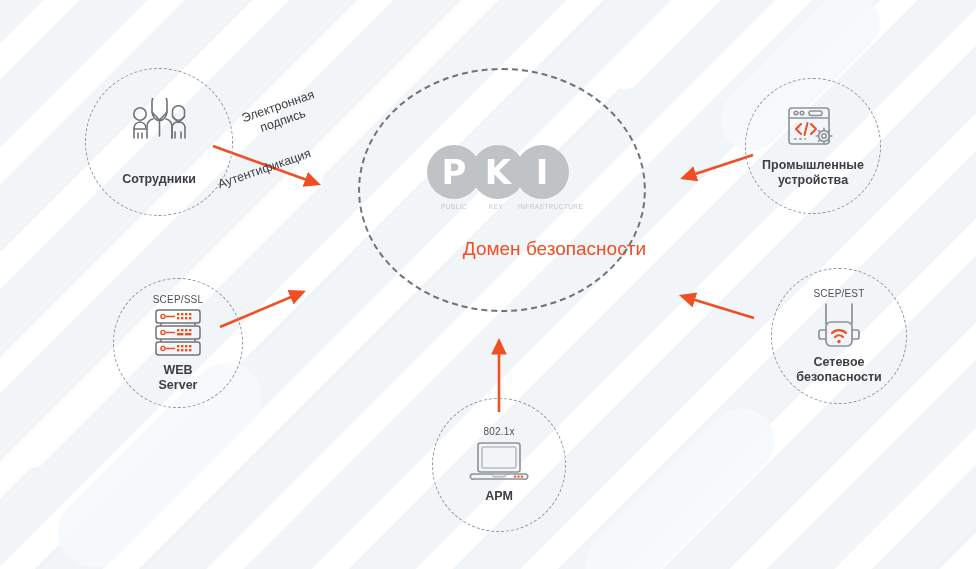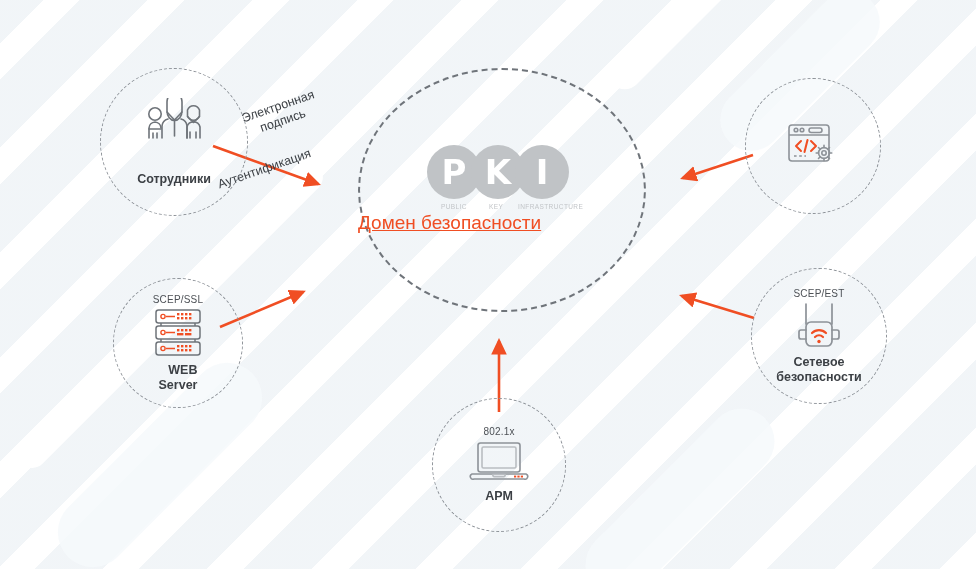--- a/index.html
+++ b/index.html
@@ -105,27 +105,26 @@
     color:#c2c5c8;
     letter-spacing:.4px;
     white-space:nowrap;
     font-family:"Liberation Sans", sans-serif;
   }
   #pki-cap1{left:14px;}
   #pki-cap2{left:62px;}
   #pki-cap3{left:91px;}
   #domain-title{
     position:absolute;
-    left:358px;top:212px;
+    left:358px;top:238px;
     width:288px;
-    text-align:left;
+    text-align:right;
     font-size:19px;
     color:#f04e23;
     font-family:"Liberation Sans", sans-serif;
-    text-decoration:underline;
   }
 
   
   #arrows{position:absolute;inset:0;pointer-events:none;}
 
   
   .arrow-label{
     position:absolute;
     font-size:12.5px;
     color:#3c4045;
@@ -185,21 +184,21 @@
     <div class="pki-circle" id="pki-c1">P</div>
     <div class="pki-circle" id="pki-c2">K</div>
     <div class="pki-circle" id="pki-c3">I</div>
     <div class="pki-cap" id="pki-cap1">PUBLIC</div>
     <div class="pki-cap" id="pki-cap2">KEY</div>
     <div class="pki-cap" id="pki-cap3">INFRASTRUCTURE</div>
   </div>
 
   <div id="domain-title">Домен безопасности</div>
 
-  <div class="node" id="node-employees" style="left:100px;top:68px;width:148px;height:148px;gap:23px;">
+  <div class="node" id="node-employees" style="left:85px;top:68px;width:148px;height:148px;gap:23px;">
     <span class="icon-wrap">
       <svg width="62" height="46" viewBox="0 0 62 46">
         <g fill="none" stroke="#6f747a" stroke-width="1.6" stroke-linecap="round" stroke-linejoin="round">
           <path d="M24 4 a7.5 9 0 0 1 15 0 v9 a7.5 9.5 0 0 1 -15 0 z"></path>
           <path d="M24 14 l7.5 8 l7.5 -8"></path>
           <path d="M19 40 v-12 a8 8 0 0 1 6 -7 M44 40 v-12 a8 8 0 0 0 -6 -7"></path>
           <path d="M31.5 22 v16"></path>
           <circle cx="12" cy="16" r="6.2"></circle>
           <path d="M6 40 v-10 a6.5 6.5 0 0 1 6 -6 a6.5 6.5 0 0 1 6 6"></path>
           <path d="M6 31 h12"></path>
@@ -248,21 +247,21 @@
             <rect x="29" y="37" width="2.4" height="2.4"></rect>
           <rect x="33" y="37" width="2.4" height="2.4"></rect>
             <rect x="37" y="37" width="2.4" height="2.4"></rect>
           <rect x="25" y="41" width="2.4" height="2.4"></rect>
             <rect x="29" y="41" width="2.4" height="2.4"></rect>
           <rect x="33" y="41" width="2.4" height="2.4"></rect>
             <rect x="37" y="41" width="2.4" height="2.4"></rect>
         </g>
       </svg>
     </span>
-    <div class="label" style="text-align:right;">WEB
+    <div class="label" style="text-align:center;">WEB
 Server</div>
   </div>
 
   <div class="node" id="node-workstation" style="left:432px;top:398px;width:134px;height:134px;">
     <div class="cap">802.1x</div>
     <span class="icon-wrap">
       <svg width="62" height="44" viewBox="0 0 62 44">
         <g fill="none" stroke="#8d9298" stroke-width="1.6" stroke-linejoin="round">
           <rect x="10" y="3" width="42" height="29" rx="2.5"></rect>
           <rect x="14" y="7" width="34" height="21" rx="1.5" stroke="#b9bdc1"></rect>
@@ -297,23 +296,25 @@
         </g>
         <g fill="none" stroke="#8d9298" stroke-width="1.6">
           <circle cx="38" cy="31" r="5.4"></circle>
           <circle cx="38" cy="31" r="2.2"></circle>
           <path d="M38 23.2 v2.3 M38 36.5 v2.3 M30.2 31 h2.3 M43.5 31 h2.3
                    M32.5 25.5 l1.7 1.7 M41.8 34.8 l1.7 1.7
                    M43.5 25.5 l-1.7 1.7 M34.2 34.8 l-1.7 1.7" stroke-linecap="round"></path>
         </g>
       </svg>
     </span>
-  </div>
-
-  <div class="node" id="node-network" style="left:751px;top:268px;width:136px;height:136px;">
+    <div class="label">Промышленные
+устройства</div>
+  </div>
+
+  <div class="node" id="node-network" style="left:771px;top:268px;width:136px;height:136px;">
     <div class="cap">SCEP/EST</div>
     <span class="icon-wrap">
       <svg width="56" height="48" viewBox="0 0 56 48">
         <g fill="none" stroke="#8d9298" stroke-width="1.7" stroke-linejoin="round" stroke-linecap="round">
           <path d="M15 2 v20 M41 2 v20"></path>
           <rect x="15" y="20" width="26" height="24" rx="5"></rect>
           <path d="M15 28 h-5 a2 2 0 0 0 -2 2 v5 a2 2 0 0 0 2 2 h5"></path>
           <path d="M41 28 h5 a2 2 0 0 1 2 2 v5 a2 2 0 0 1 -2 2 h-5"></path>
         </g>
         <g fill="none" stroke="#f04e23" stroke-width="2.2" stroke-linecap="round">

